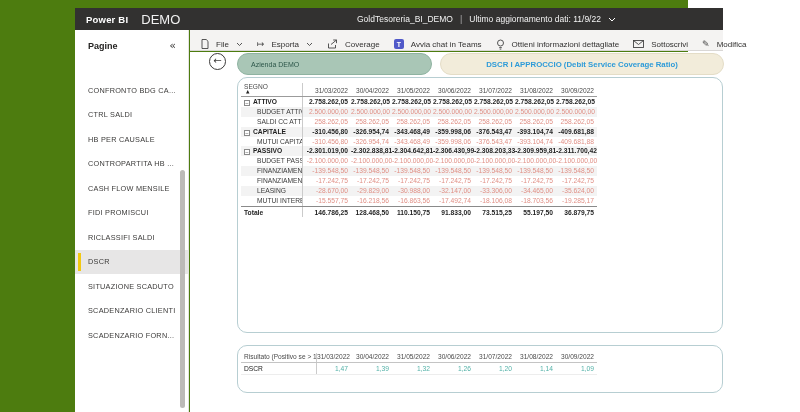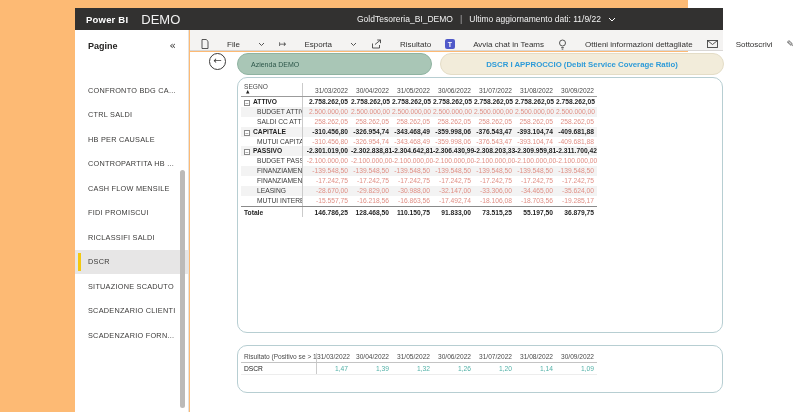--- a/index.html
+++ b/index.html
@@ -1,18 +1,18 @@
 <!DOCTYPE html>
 <html><head>
 <meta charset="utf-8">
 <style>
   * { margin:0; padding:0; box-sizing:border-box; }
   html,body { width:800px; height:412px; background:#ffffff; overflow:hidden;
               font-family:"Liberation Sans", sans-serif; }
-  .app { position:relative; width:688px; height:412px; background:#fdba74; }
+  .app { position:relative; width:688px; height:412px; background:#4d7c0f; }
 
   
   .topbar { position:absolute; left:75px; top:8px; width:648px; height:22px;
             background:#323130; color:#fff; display:flex; align-items:center; }
   .brand { font-weight:bold; font-size:9.5px; margin-left:11px; letter-spacing:0.2px; }
   .workspace { font-size:13px; margin-left:13px; color:#f1f1f1; }
   .topbar-title { position:absolute; left:282px; top:0; height:22px;
                   display:flex; align-items:center; gap:7px; font-size:8.5px; color:#f3f3f3; }
   .tb-sep { color:#a8a8a8; font-size:9px; }
 
@@ -30,21 +30,21 @@
                cursor:pointer; }
   .side-item.selected { background:#e7e6e6; }
   .sel-bar { position:absolute; left:3px; top:3px; bottom:3px; width:3px; background:#f2c811; }
   .sidebar-scrollbar { position:absolute; left:105px; top:140px; width:5px; height:238px;
                        background:#bcbab8; border-radius:3px; }
 
   
   .toolbar { position:absolute; left:190px; top:30px; width:533px; height:21px;
              background:#f4f3f2; border-bottom:1px solid #d9d7d5; display:flex;
              align-items:center; padding-left:4px; color:#323130; }
-  .tb-item { display:flex; align-items:center; gap:18px; padding:4px 7px; height:100%;
+  .tb-item { display:flex; align-items:center; gap:7px; padding:4px 7px; height:100%;
              font-size:8px; cursor:pointer; white-space:nowrap;margin-top:8px; }
   .tb-item svg { display:block; }
   .glyph { font-family:"DejaVu Sans", sans-serif; font-size:9px; line-height:1; color:#444; }
 
   
   .canvas { position:absolute; left:190px; top:52px; width:533px; height:360px; background:#fff; }
   .back-btn { position:absolute; left:19px; top:1px; width:17px; height:17px;
               border:1.4px solid #3b3a39; border-radius:50%; display:flex; align-items:center;
               justify-content:center; cursor:pointer; }
   .back-arrow { font-family:"DejaVu Sans", sans-serif; font-size:10px; color:#3b3a39;
@@ -178,21 +178,21 @@
           </svg>
       </span>
     </div>
     <div class="tb-item">
       <span>
         <svg width="11" height="10" viewBox="0 0 11 10">
             <path d="M1.5 4.5v4.5h7V6" fill="none" stroke="#444" stroke-width="0.9"></path>
             <path d="M4 5.5 L9.5 1 M9.5 1H6.2 M9.5 1v3.2" fill="none" stroke="#444" stroke-width="0.9"></path>
           </svg>
       </span>
-      <span>Risultato</span>
+      <span>Coverage</span>
     </div>
     <div class="tb-item">
       <span>
         <svg width="10" height="10" viewBox="0 0 10 10">
             <rect width="10" height="10" rx="2" fill="#5059c9"></rect>
             <text x="5" y="7.6" font-size="7" fill="#fff" text-anchor="middle" font-weight="bold" font-family="Liberation Sans, sans-serif">T</text>
           </svg>
       </span>
       <span>Avvia chat in Teams</span>
     </div>

